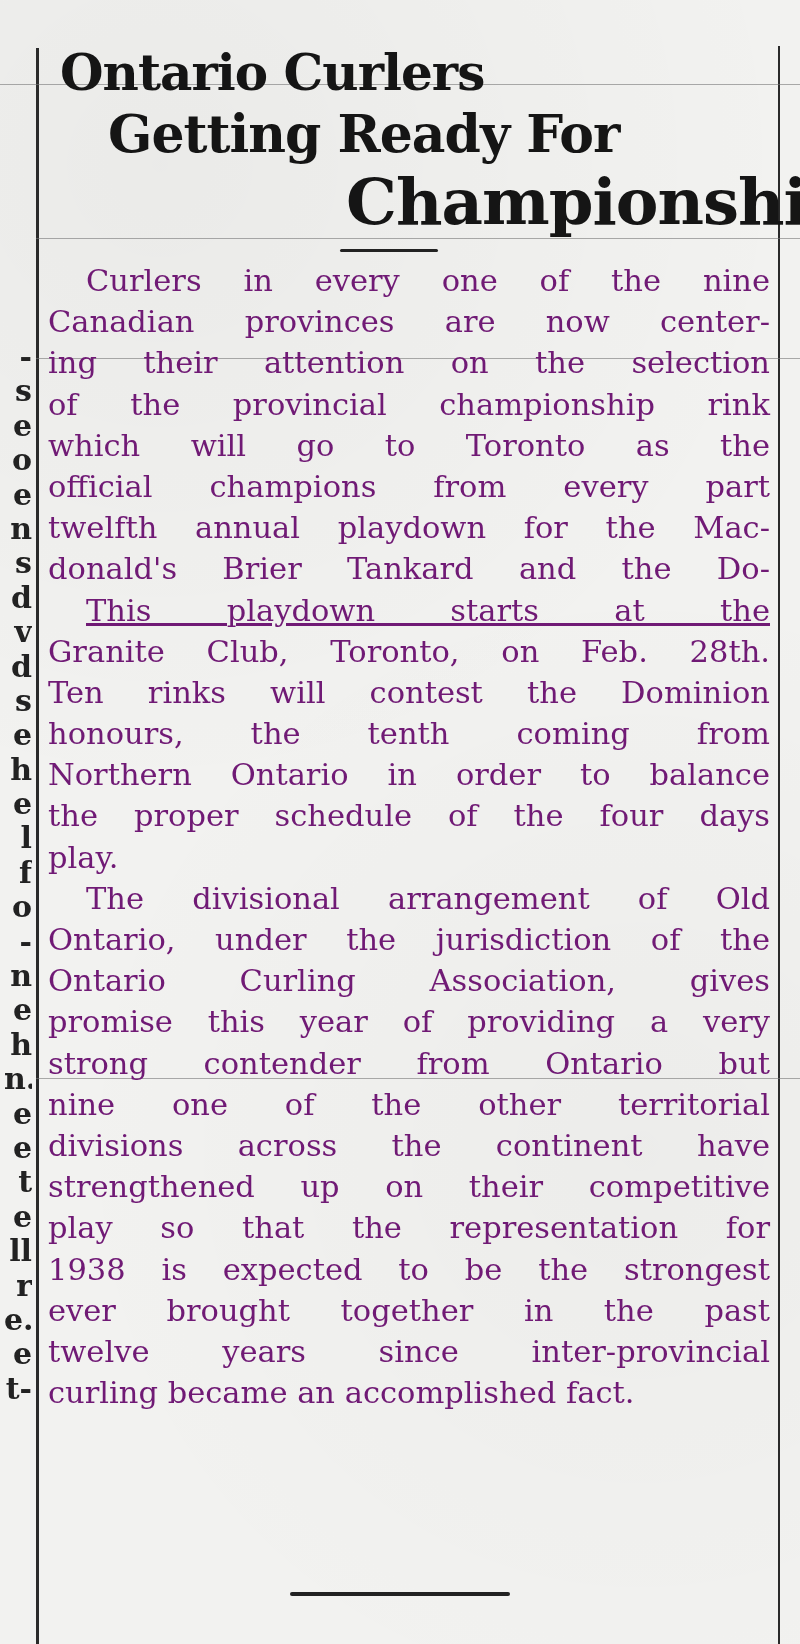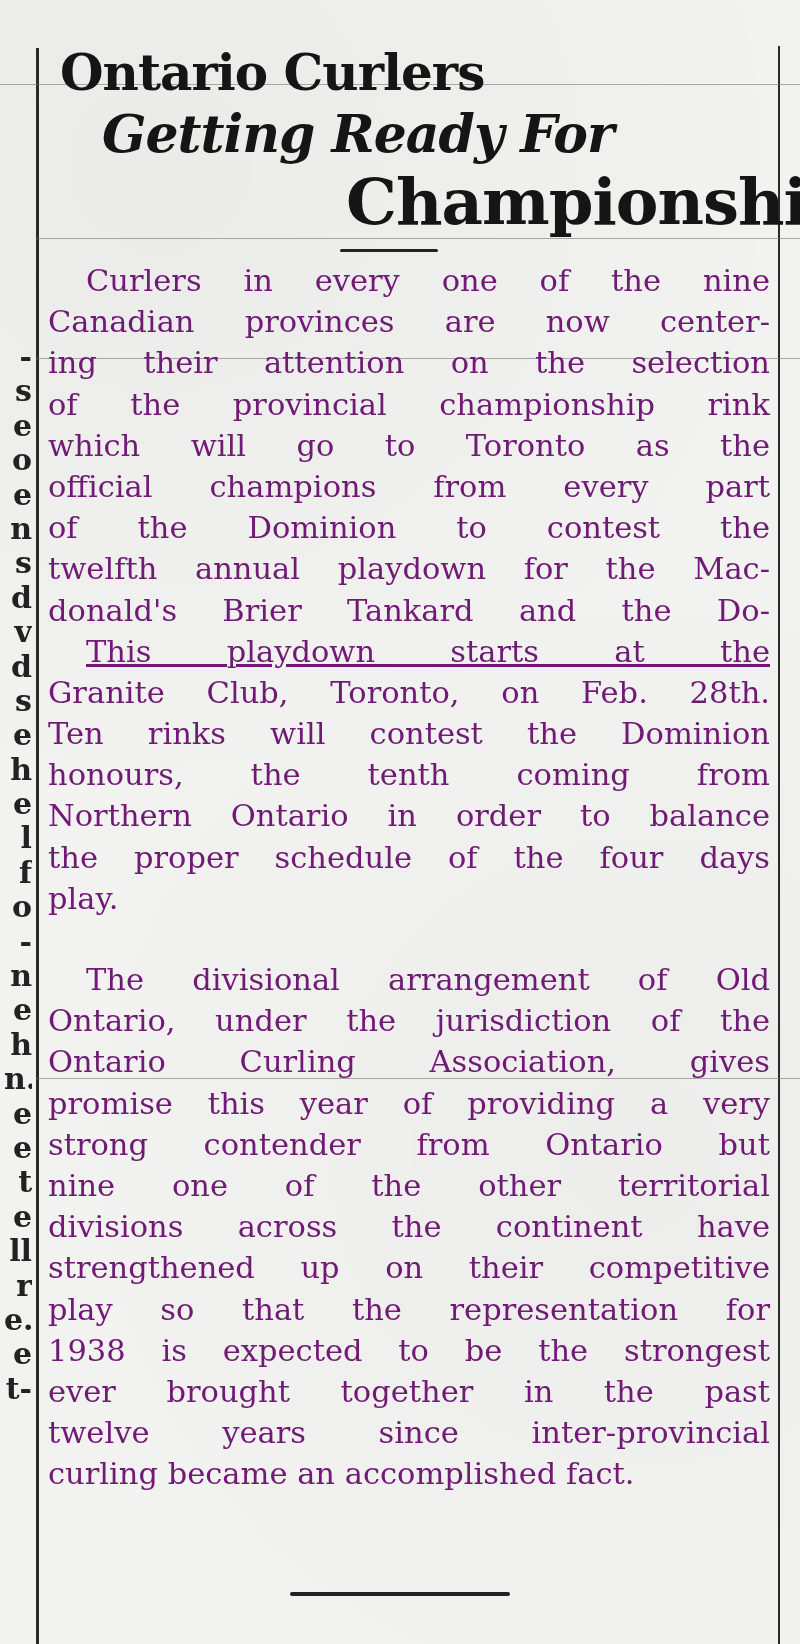--- a/index.html
+++ b/index.html
@@ -11,21 +11,21 @@
   .rule-v{position:absolute;top:48px;bottom:0;width:3px;background:#2a2a2a;}
   .rule-v.left{left:36px;}
   .rule-v.right{left:778px;top:46px;width:2px;}
   .rule-h{position:absolute;height:1px;background:#777;opacity:.6;}
   .gutter{position:absolute;left:4px;top:340px;width:28px;font-size:30px;line-height:34.4px;
     font-weight:bold;text-align:right;color:#222;font-family:"DejaVu Serif",serif;}
   .gutter div{height:34.4px;overflow:hidden;}
   .headline{position:absolute;left:48px;top:40px;width:725px;font-family:"DejaVu Serif",serif;
     font-weight:bold;color:#151515;line-height:1;letter-spacing:-1px;}
   .headline .l1{position:absolute;left:12px;top:8px;font-size:50px;}
-  .headline .l2{position:absolute;left:54px;top:68px;font-size:52px;font-style:italic;}
+  .headline .l2{position:absolute;left:60px;top:68px;font-size:52px;}
   .headline .l3{position:absolute;left:298px;top:130px;font-size:64px;}
   .dash{position:absolute;height:3px;background:#222;border-radius:2px;}
   .body{position:absolute;left:48px;top:260px;width:722px;font-size:30.5px;line-height:41.2px;
     text-align:justify;color:#701a75;font-family:"DejaVu Serif",serif;}
   .line{display:block;text-align:justify;text-align-last:justify;white-space:nowrap;height:41.2px;}
   .line.last{text-align-last:left;}
 </style>
 </head>
 <body>
 
@@ -80,31 +80,30 @@
 
 <div class="dash" style="left:340px;top:249px;width:98px;"></div>
 
 <div class="body" id="body">
     <span class="line" style="padding-left: 38px;">Curlers in every one of the nine</span>
     <span class="line">Canadian provinces are now center-</span>
     <span class="line">ing their attention on the selection</span>
     <span class="line">of the provincial championship rink</span>
     <span class="line">which will go to Toronto as the</span>
     <span class="line">official champions from every part</span>
-    <span class="line">of the Dominion to contest the</span>
     <span class="line">twelfth annual playdown for the Mac-</span>
     <span class="line">donald's Brier Tankard and the Do-</span>
     <span class="line" style="padding-left: 38px; text-decoration: underline;">This playdown starts at the</span>
     <span class="line">Granite Club, Toronto, on Feb. 28th.</span>
     <span class="line">Ten rinks will contest the Dominion</span>
     <span class="line">honours, the tenth coming from</span>
     <span class="line">Northern Ontario in order to balance</span>
     <span class="line">the proper schedule of the four days</span>
     <span class="line last">play.</span>
-    <span class="line" style="padding-left: 38px; margin-top: 40px;">The divisional arrangement of Old</span>
+    <span class="line" style="padding-left: 38px;">The divisional arrangement of Old</span>
     <span class="line">Ontario, under the jurisdiction of the</span>
     <span class="line">Ontario Curling Association, gives</span>
     <span class="line">promise this year of providing a very</span>
     <span class="line">strong contender from Ontario but</span>
     <span class="line">nine one of the other territorial</span>
     <span class="line">divisions across the continent have</span>
     <span class="line">strengthened up on their competitive</span>
     <span class="line">play so that the representation for</span>
     <span class="line">1938 is expected to be the strongest</span>
     <span class="line">ever brought together in the past</span>

